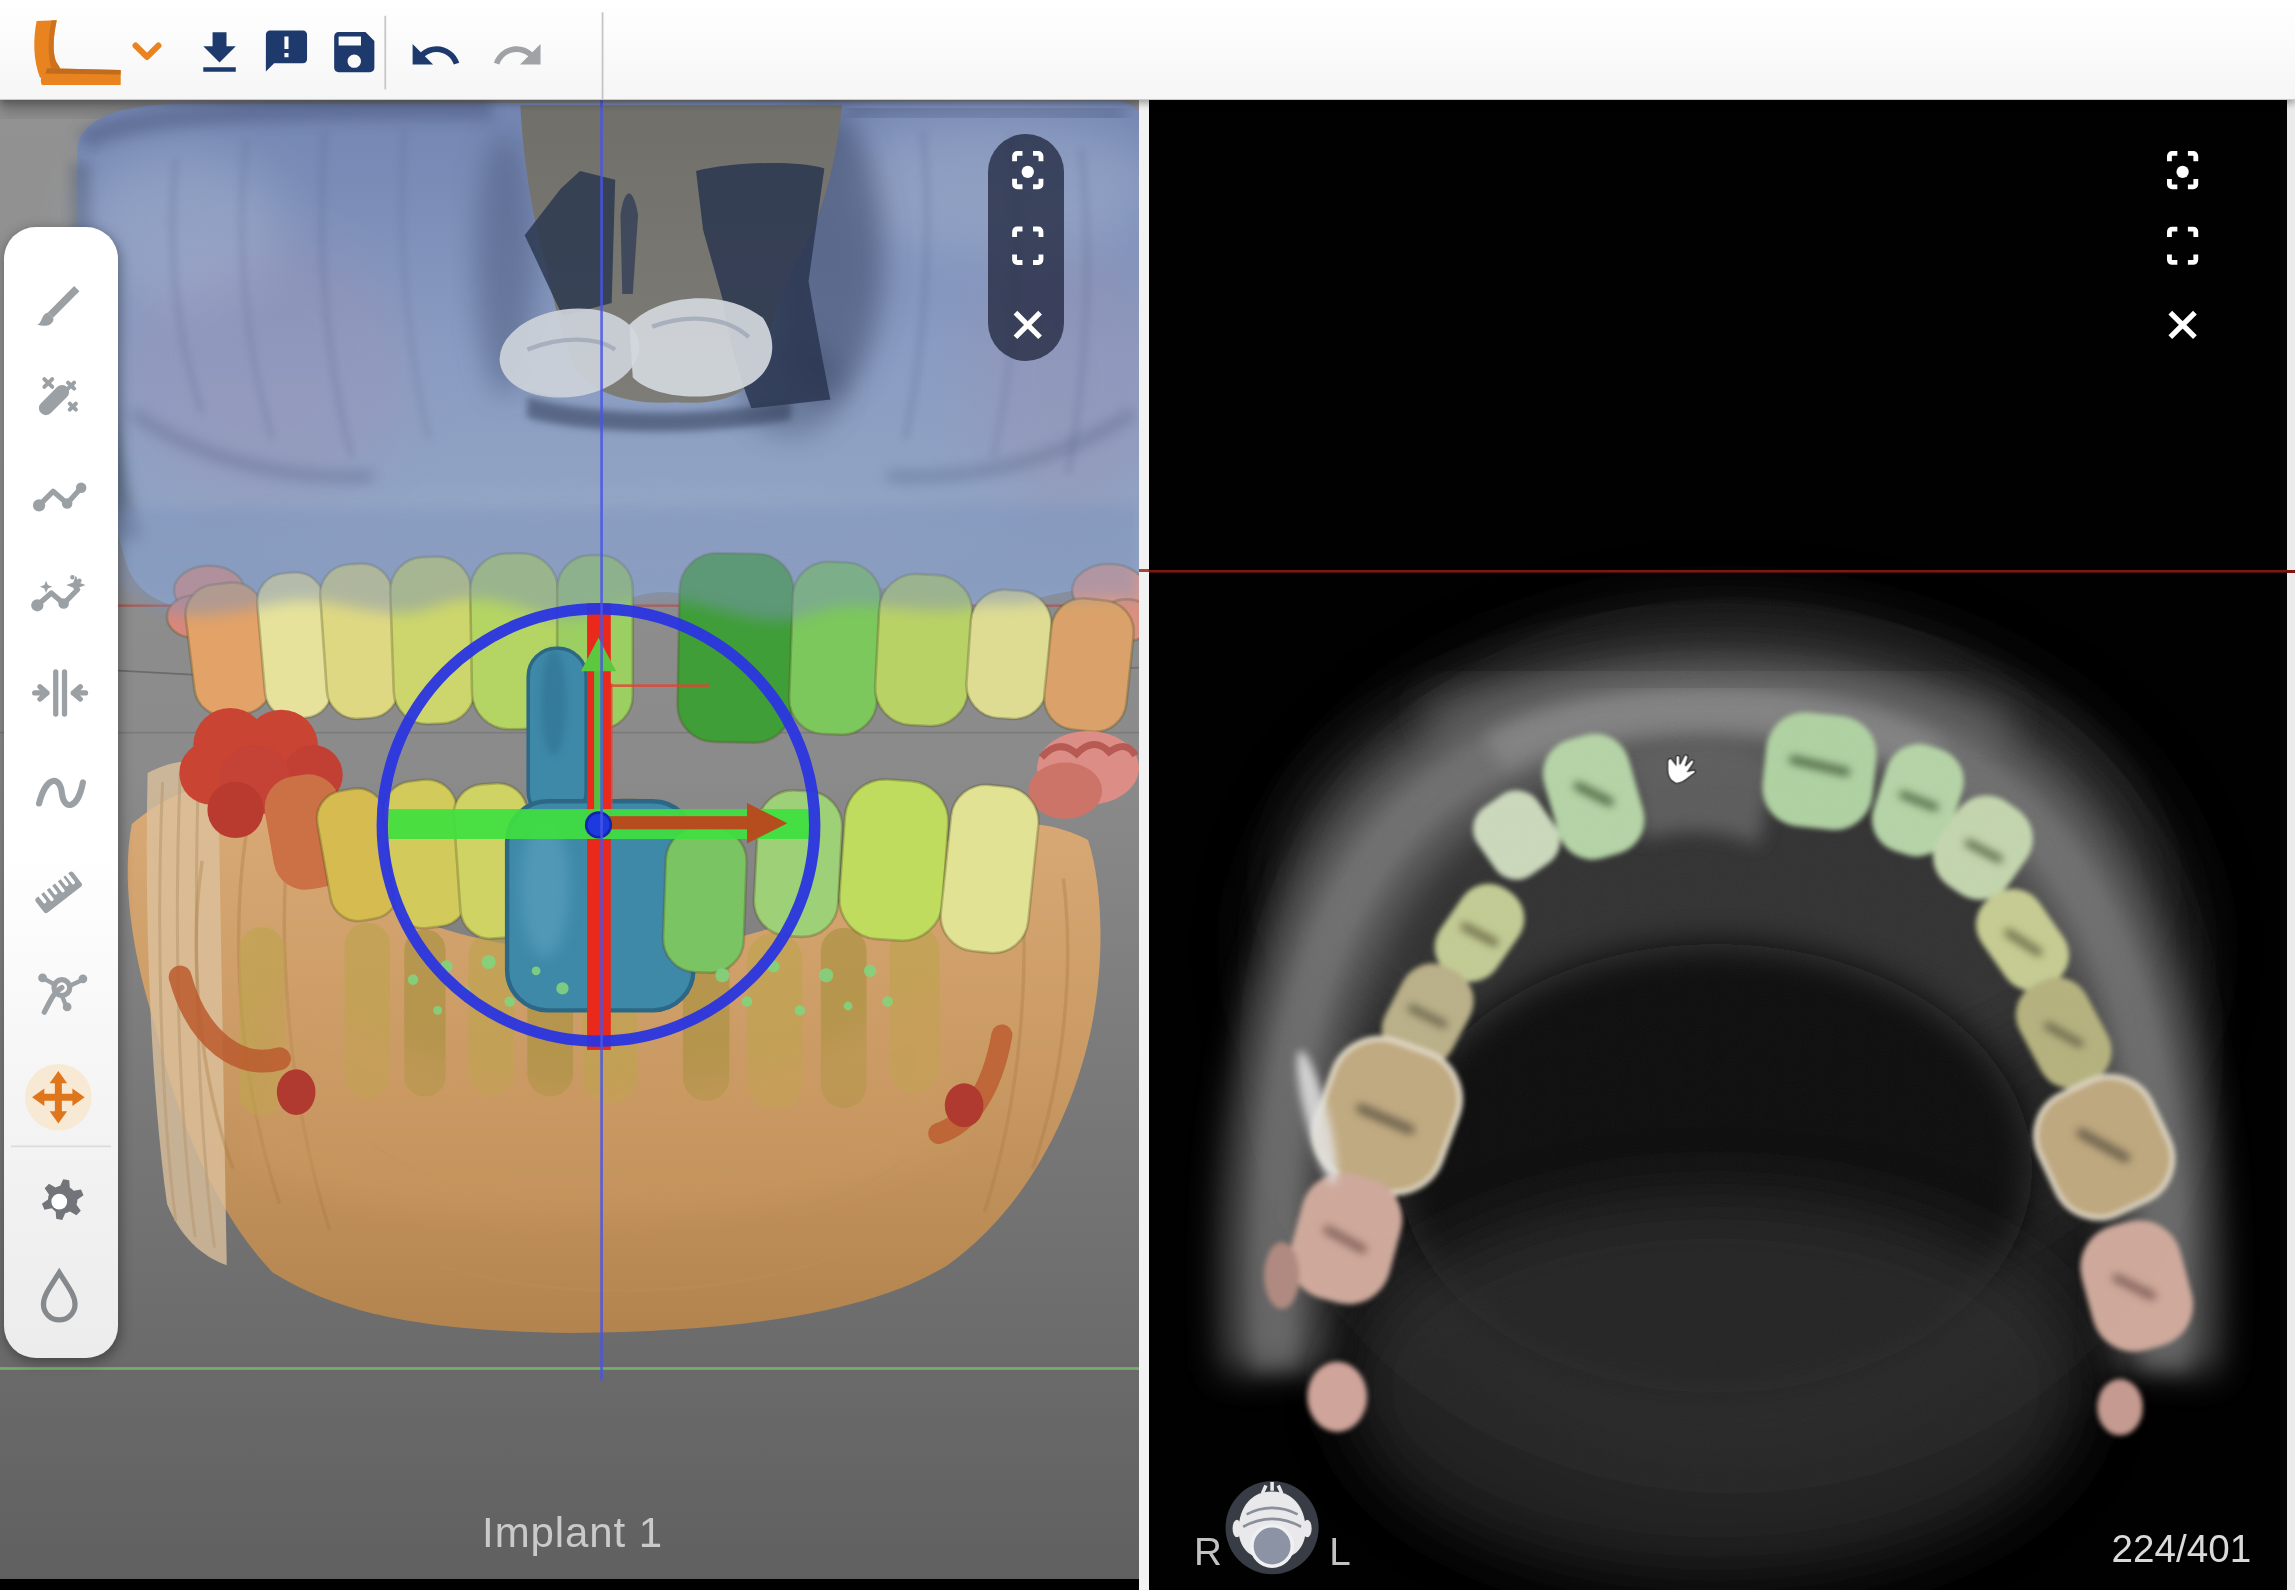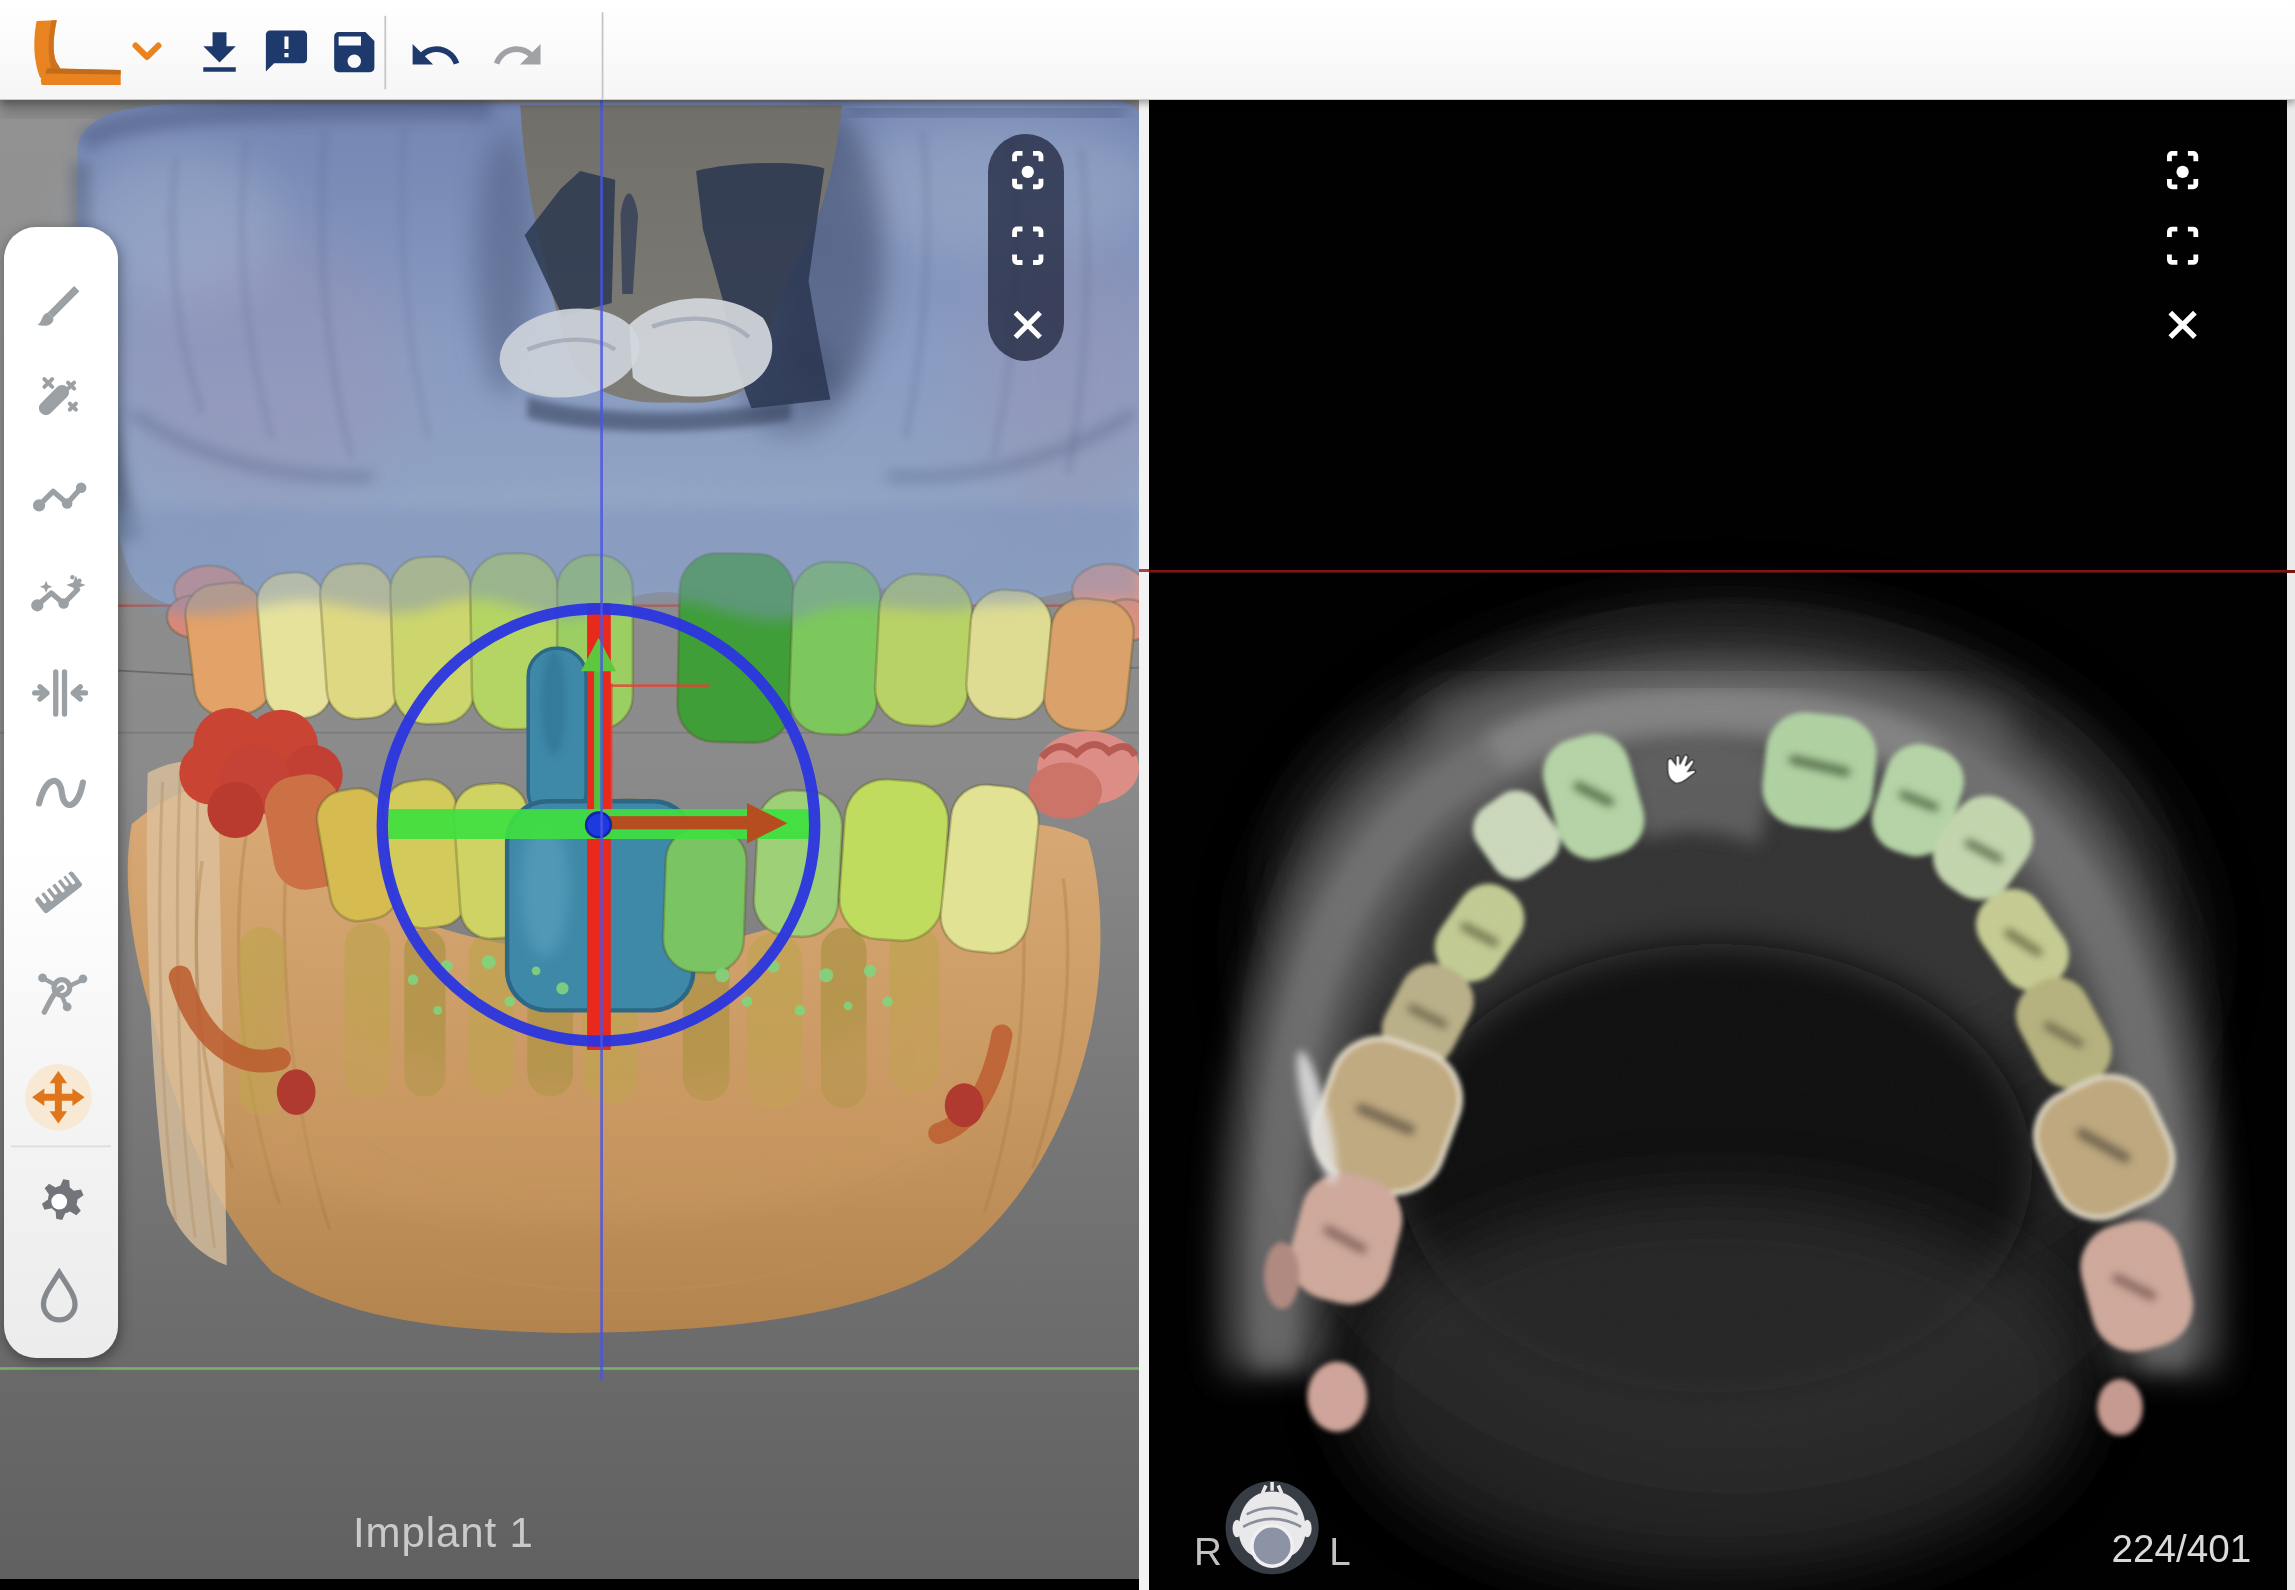--- a/index.html
+++ b/index.html
@@ -4,21 +4,21 @@
 <style>
 html,body{margin:0;padding:0;width:2295px;height:1591px;background:#000;overflow:hidden;font-family:"Liberation Sans",sans-serif}
 .abs{position:absolute}
 #topbar{left:0;top:0;width:2295px;height:99px;background:linear-gradient(#ffffff,#f6f6f7);border-bottom:1.8px solid #c9c9c9;box-shadow:0 3.5px 7px rgba(0,0,0,.35);z-index:30}
 #leftpanel{left:0;top:99px;width:1139px;height:1480px;z-index:1}
 #divider{left:1139px;top:99px;width:9.7px;height:1491px;background:#f2f2f2;z-index:5}
 #rightpanel{left:1149px;top:99px;width:1138px;height:1491px;background:#000;z-index:1}
 #rightedge{left:2287px;top:99px;width:8.8px;height:1491px;background:#ebebeb;z-index:5}
 #toolbar{left:3.5px;top:227px;width:114px;height:1131px;background:linear-gradient(#ffffff 55%,#f4f4f4 78%,#ececec);border-radius:32px;box-shadow:1.8px 3.5px 12.3px rgba(0,0,0,.38);z-index:10}
 #pill{left:988px;top:134px;width:76px;height:227px;background:rgba(26,32,54,.72);border-radius:38px;z-index:10}
-#implantlabel{left:353px;top:1509px;width:439px;text-align:left;font-size:42px;color:#cacaca;z-index:10;letter-spacing:0.9px}
+#implantlabel{left:353px;top:1509px;width:439px;text-align:center;font-size:42px;color:#cacaca;z-index:10;letter-spacing:0.9px}
 </style>
 </head>
 <body>
 <div class="abs" id="topbar">
 <svg width="2295" height="99" viewBox="0 0 2612 113">
 <path d="M38,24 L61,23 C57,42 56,58 60,70 L65,78 L42,89 C34,68 34,45 38,24 Z" fill="#e8831f"></path>
 <path d="M61,23 C57,42 56,58 60,70 L65,78 L56,82 C50,66 51,42 55,23 Z" fill="#c9701d" opacity="0.85"></path>
 <path d="M50,78 L134,80 L134,97 L44,97 C41,91 44,84 50,78 Z" fill="#e8831f"></path>
 <path d="M50,78 L134,80 L134,85 L48,84 Z" fill="#b5661c" opacity="0.8"></path>
 <polyline points="151,52 164,65 177,52" fill="none" stroke="#e8831f" stroke-width="7" stroke-linecap="round" stroke-linejoin="round"></polyline>

